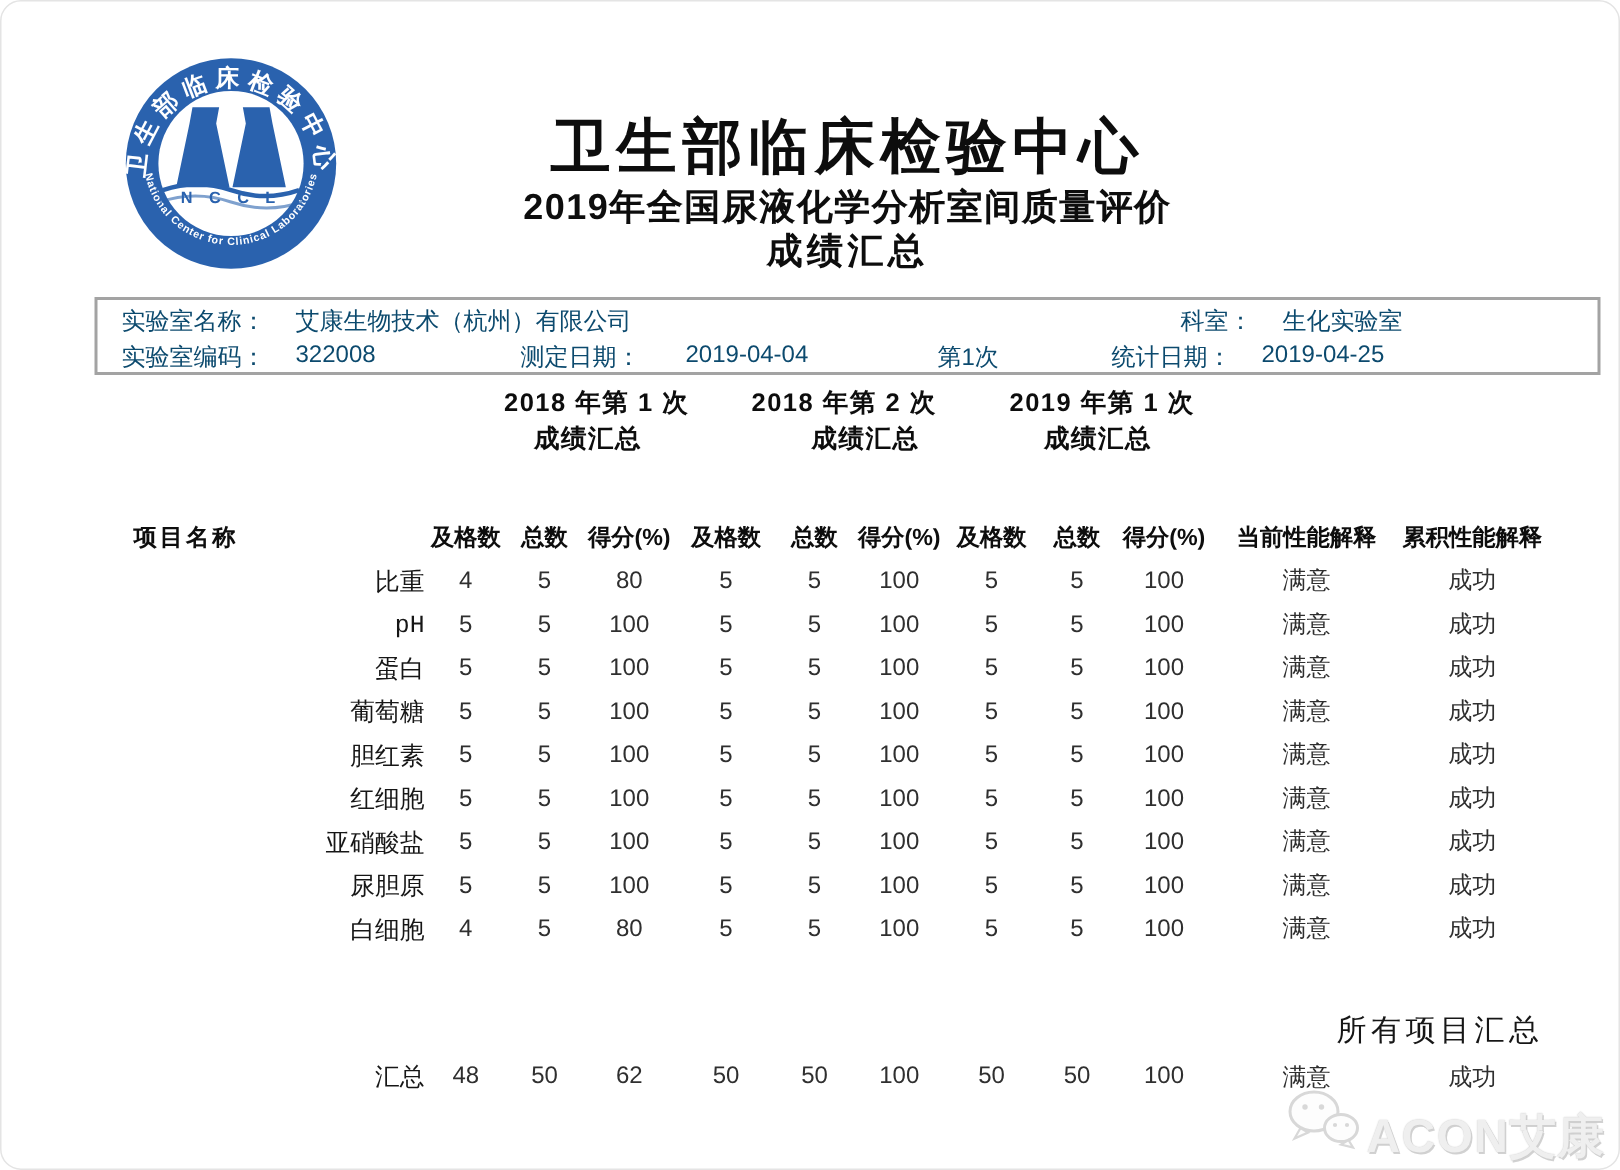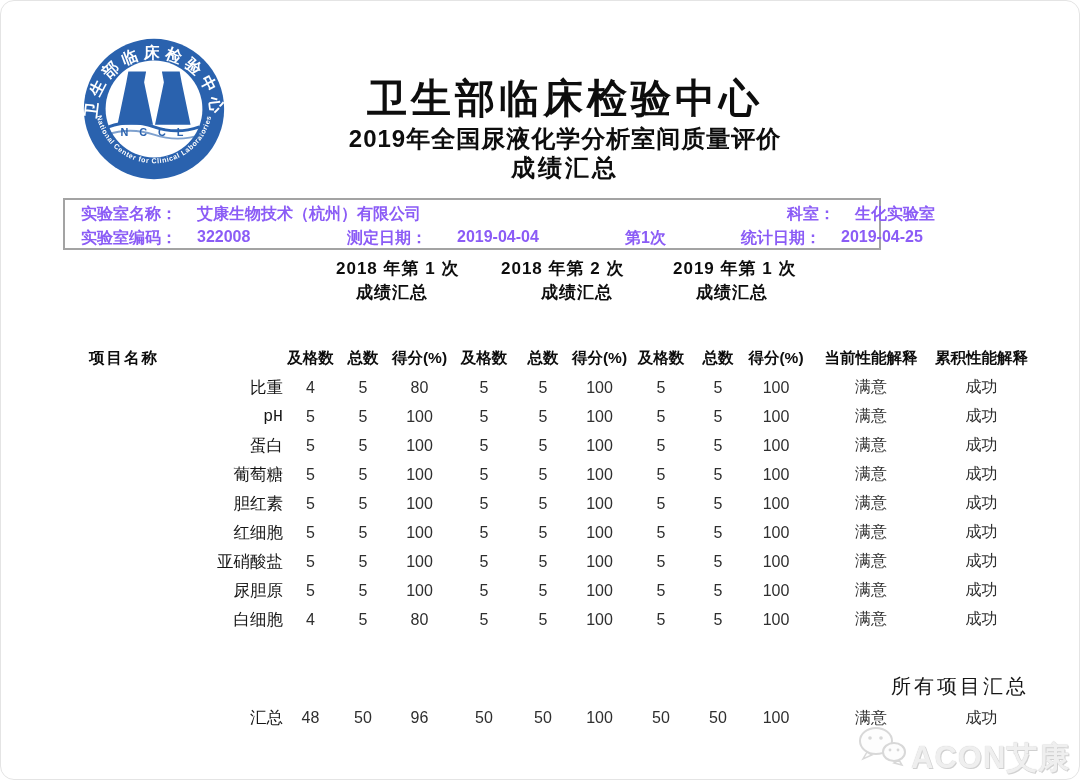--- a/index.html
+++ b/index.html
@@ -9,23 +9,23 @@
         border-radius:14px;box-sizing:border-box;}
   
   .logo{position:absolute;left:72px;top:24px;width:162px;height:168px;}
   .logo svg{width:100%;height:100%;}
   
   .doc-header{position:absolute;left:100px;right:50px;top:72px;text-align:center;}
   .doc-title{font-size:40px;font-weight:bold;letter-spacing:4px;line-height:50px;color:#0d0d0d;}
   .doc-subtitle{font-size:24px;font-weight:bold;letter-spacing:1px;line-height:31px;color:#0d0d0d;}
   .doc-subtitle2{font-size:24px;font-weight:bold;letter-spacing:3px;line-height:28px;color:#0d0d0d;}
   
-  .info-box{position:absolute;left:62px;top:197px;width:818px;height:52px;
+  .info-box{position:absolute;left:62px;top:197px;width:1004px;height:52px;
             border:2px solid var(--info-border,#a3a3a3);box-sizing:border-box;
-            font-size:16px;font-weight:bold;color:#8b5cf6;}
+            font-size:16px;font-weight:normal;color:#0c4a6e;}
   .info-box span{position:absolute;white-space:nowrap;}
   .ir1{top:4px;} .ir2{top:28px;}
   
   .group-headers{position:absolute;left:62px;top:256px;width:966px;height:50px;
                  font-weight:bold;font-size:17px;color:#0d0d0d;}
   .group-headers span{position:absolute;white-space:nowrap;}
   .gh-period{top:0;letter-spacing:1px;}
   .gh-summary{top:24px;letter-spacing:1px;}
   .results{position:absolute;left:62px;top:306px;width:966px;border-collapse:collapse;
            table-layout:fixed;font-size:16px;margin-top:36px;}
@@ -260,21 +260,21 @@
         <tr class="spacer-row">
           <td colspan="12"></td>
         </tr>
         <tr class="section-label-row">
           <td colspan="12">所有项目汇总</td>
         </tr>
         <tr class="summary-row">
           <td>汇总</td>
           <td>48</td>
           <td>50</td>
-          <td>96</td>
+          <td>62</td>
           <td>50</td>
           <td>50</td>
           <td>100</td>
           <td>50</td>
           <td>50</td>
           <td>100</td>
           <td>满意</td>
           <td>成功</td>
         </tr>
       </tbody>

